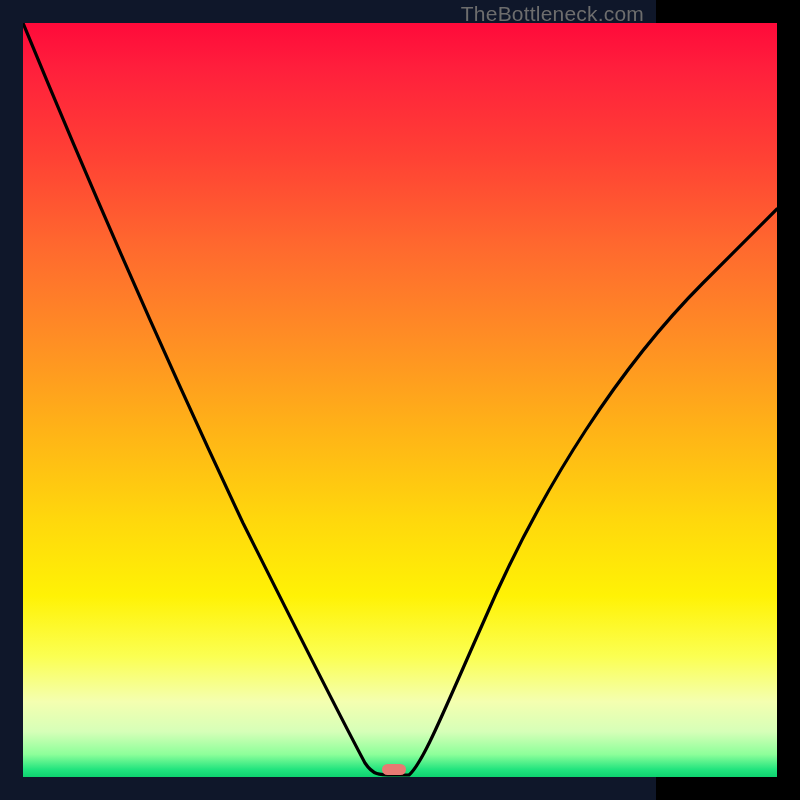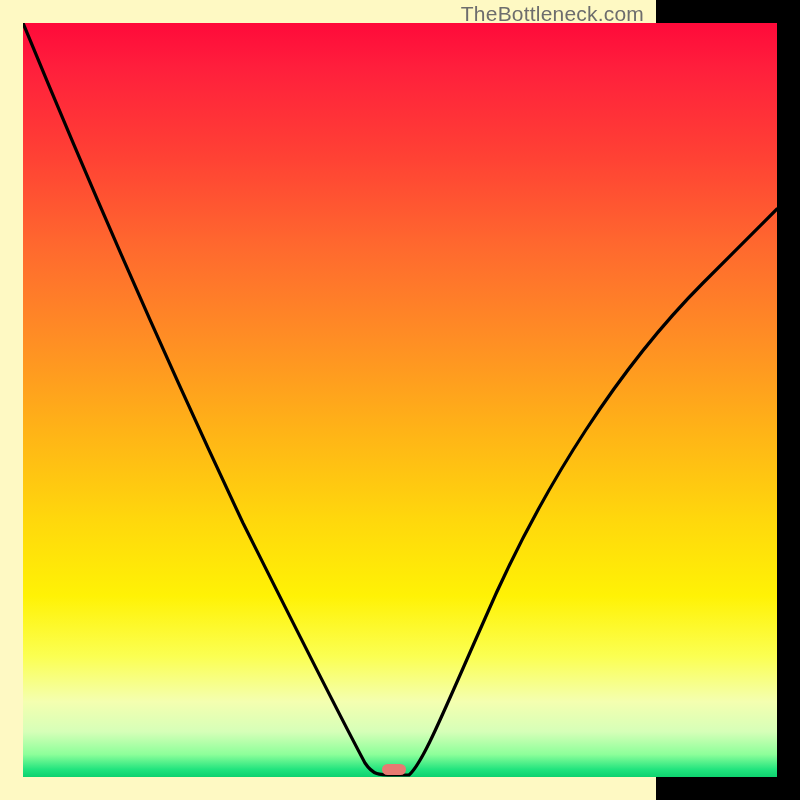--- a/index.html
+++ b/index.html
@@ -8,21 +8,21 @@
     width: 800px;
     height: 800px;
     overflow: hidden;
     background: #000;
     font-family: Arial, Helvetica, sans-serif;
   }
   .frame {
     position: relative;
     width: 656px;
     height: 800px;
-    background: #fef9c3;
+    background: #0f172a;
   }
   .plot-area {
     position: absolute;
     left: 23px;
     top: 23px;
     width: 754px;
     height: 754px;
     
     background: linear-gradient(
       to bottom,

